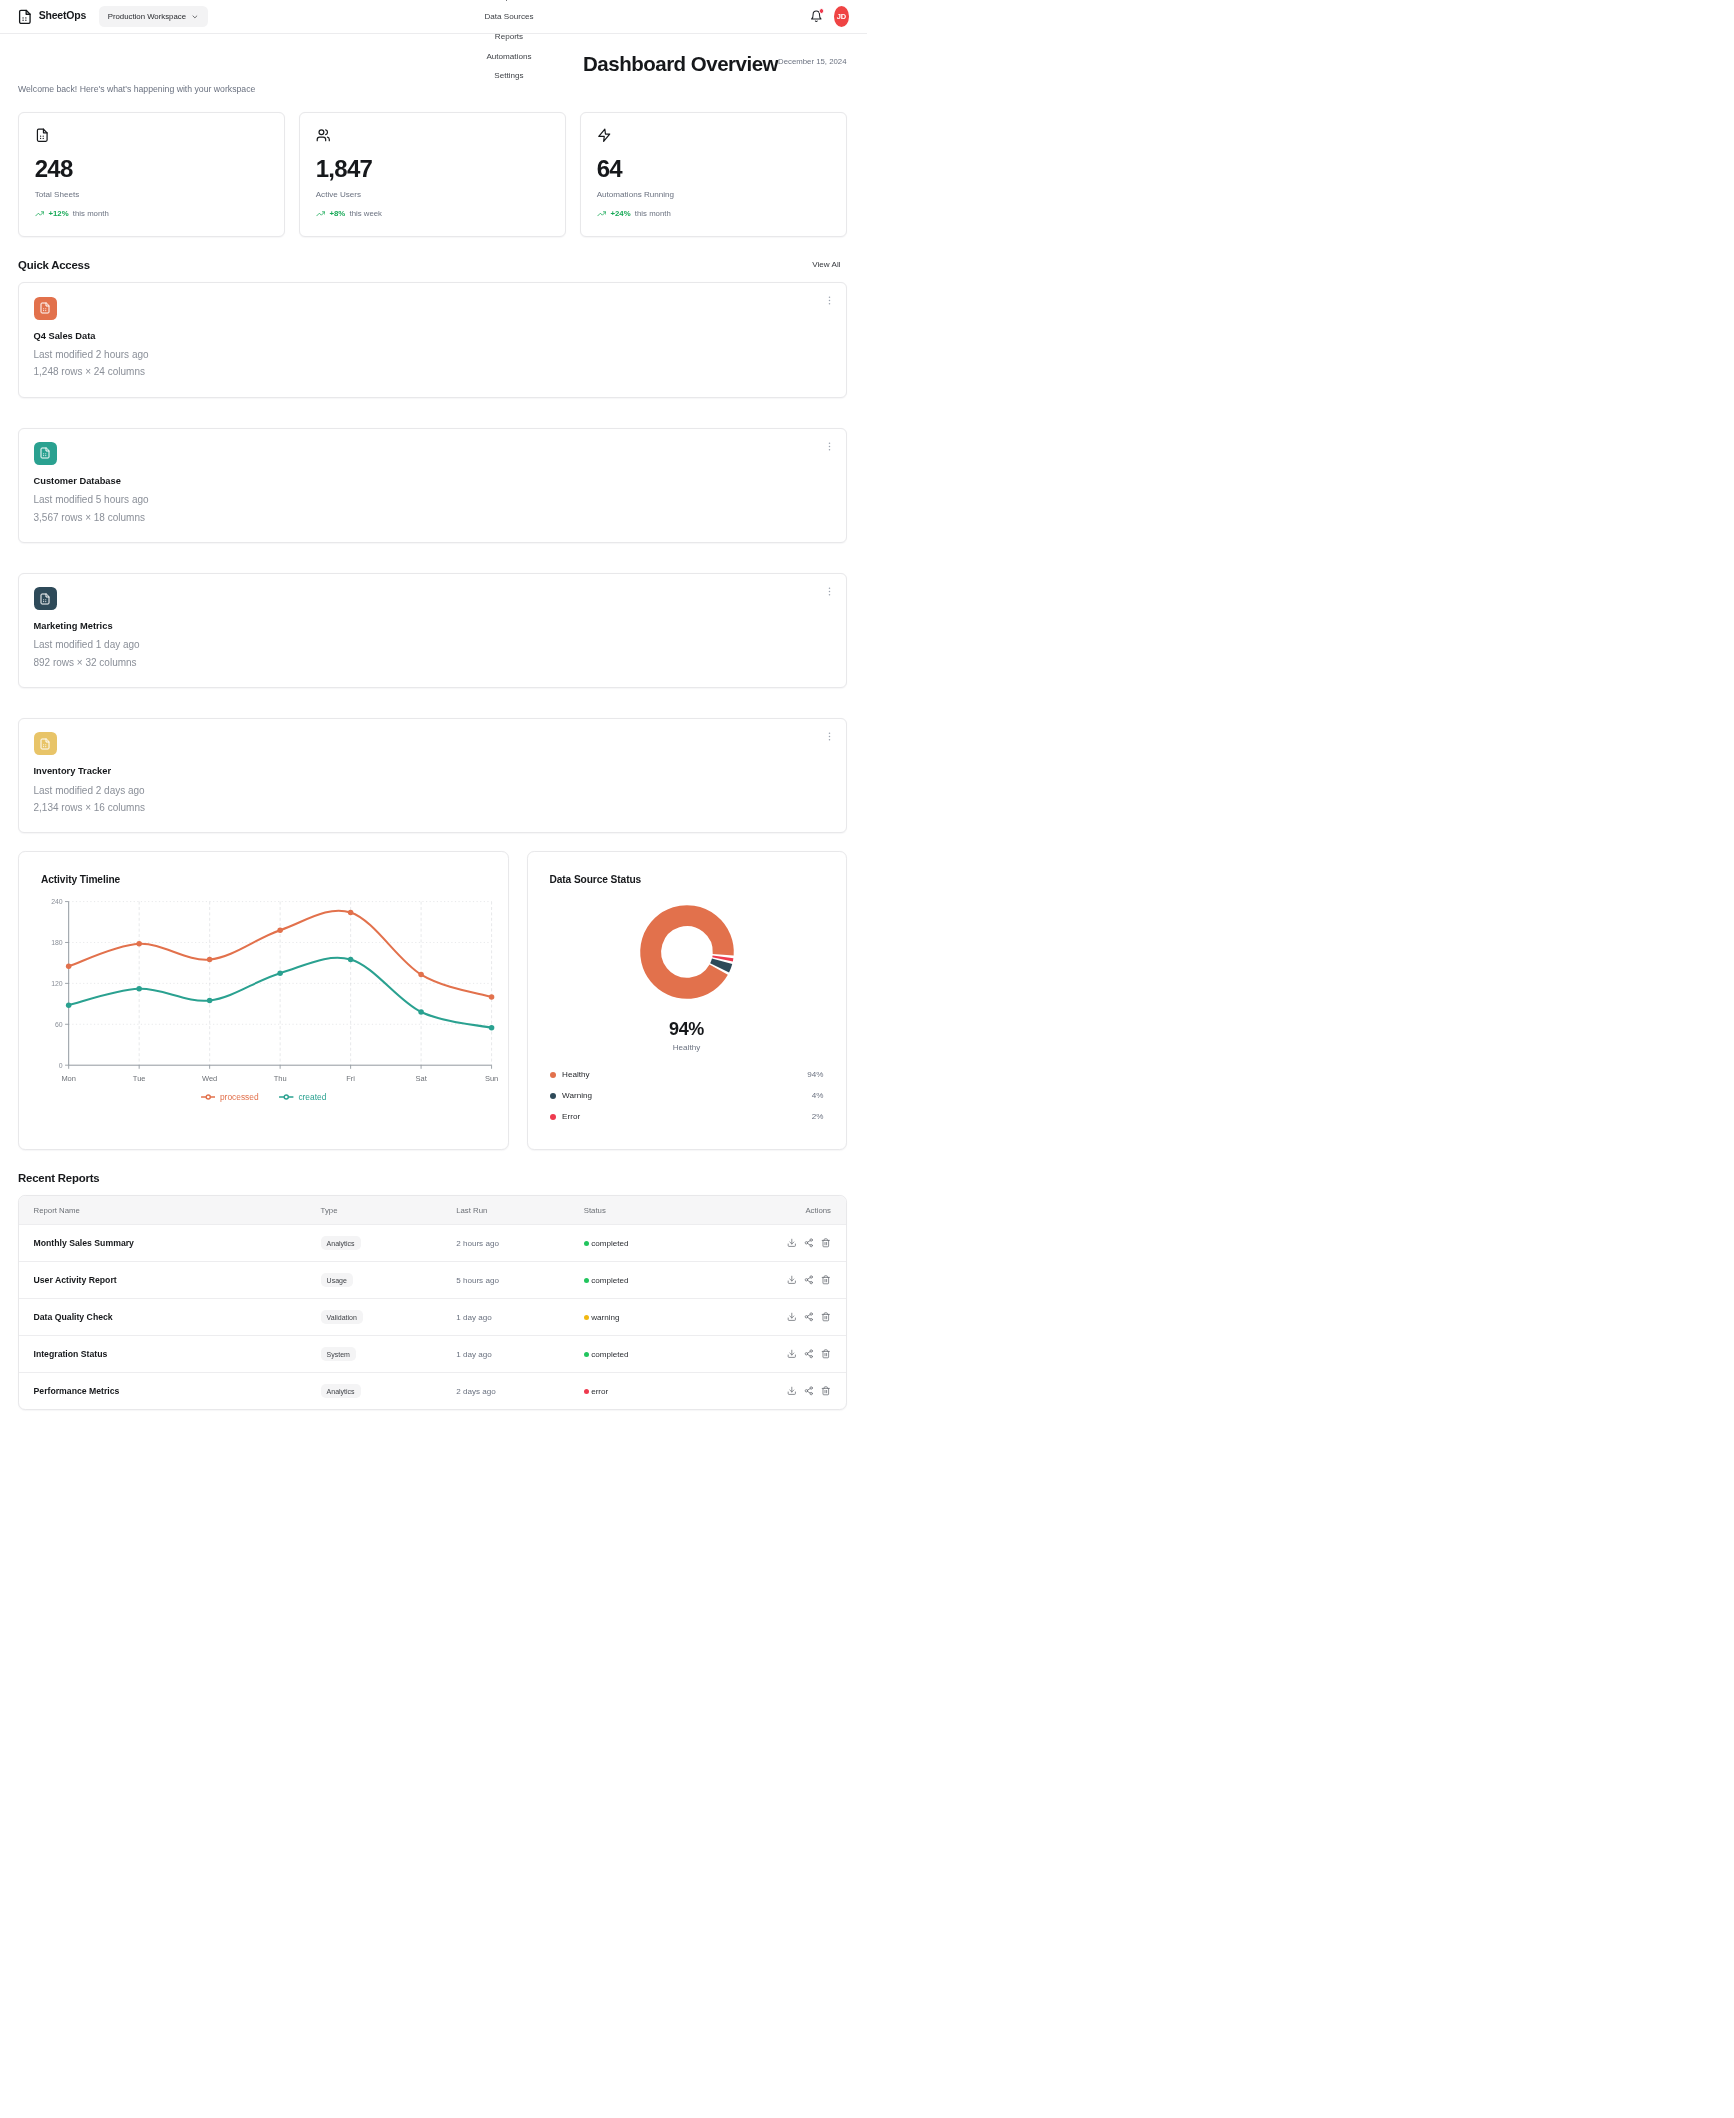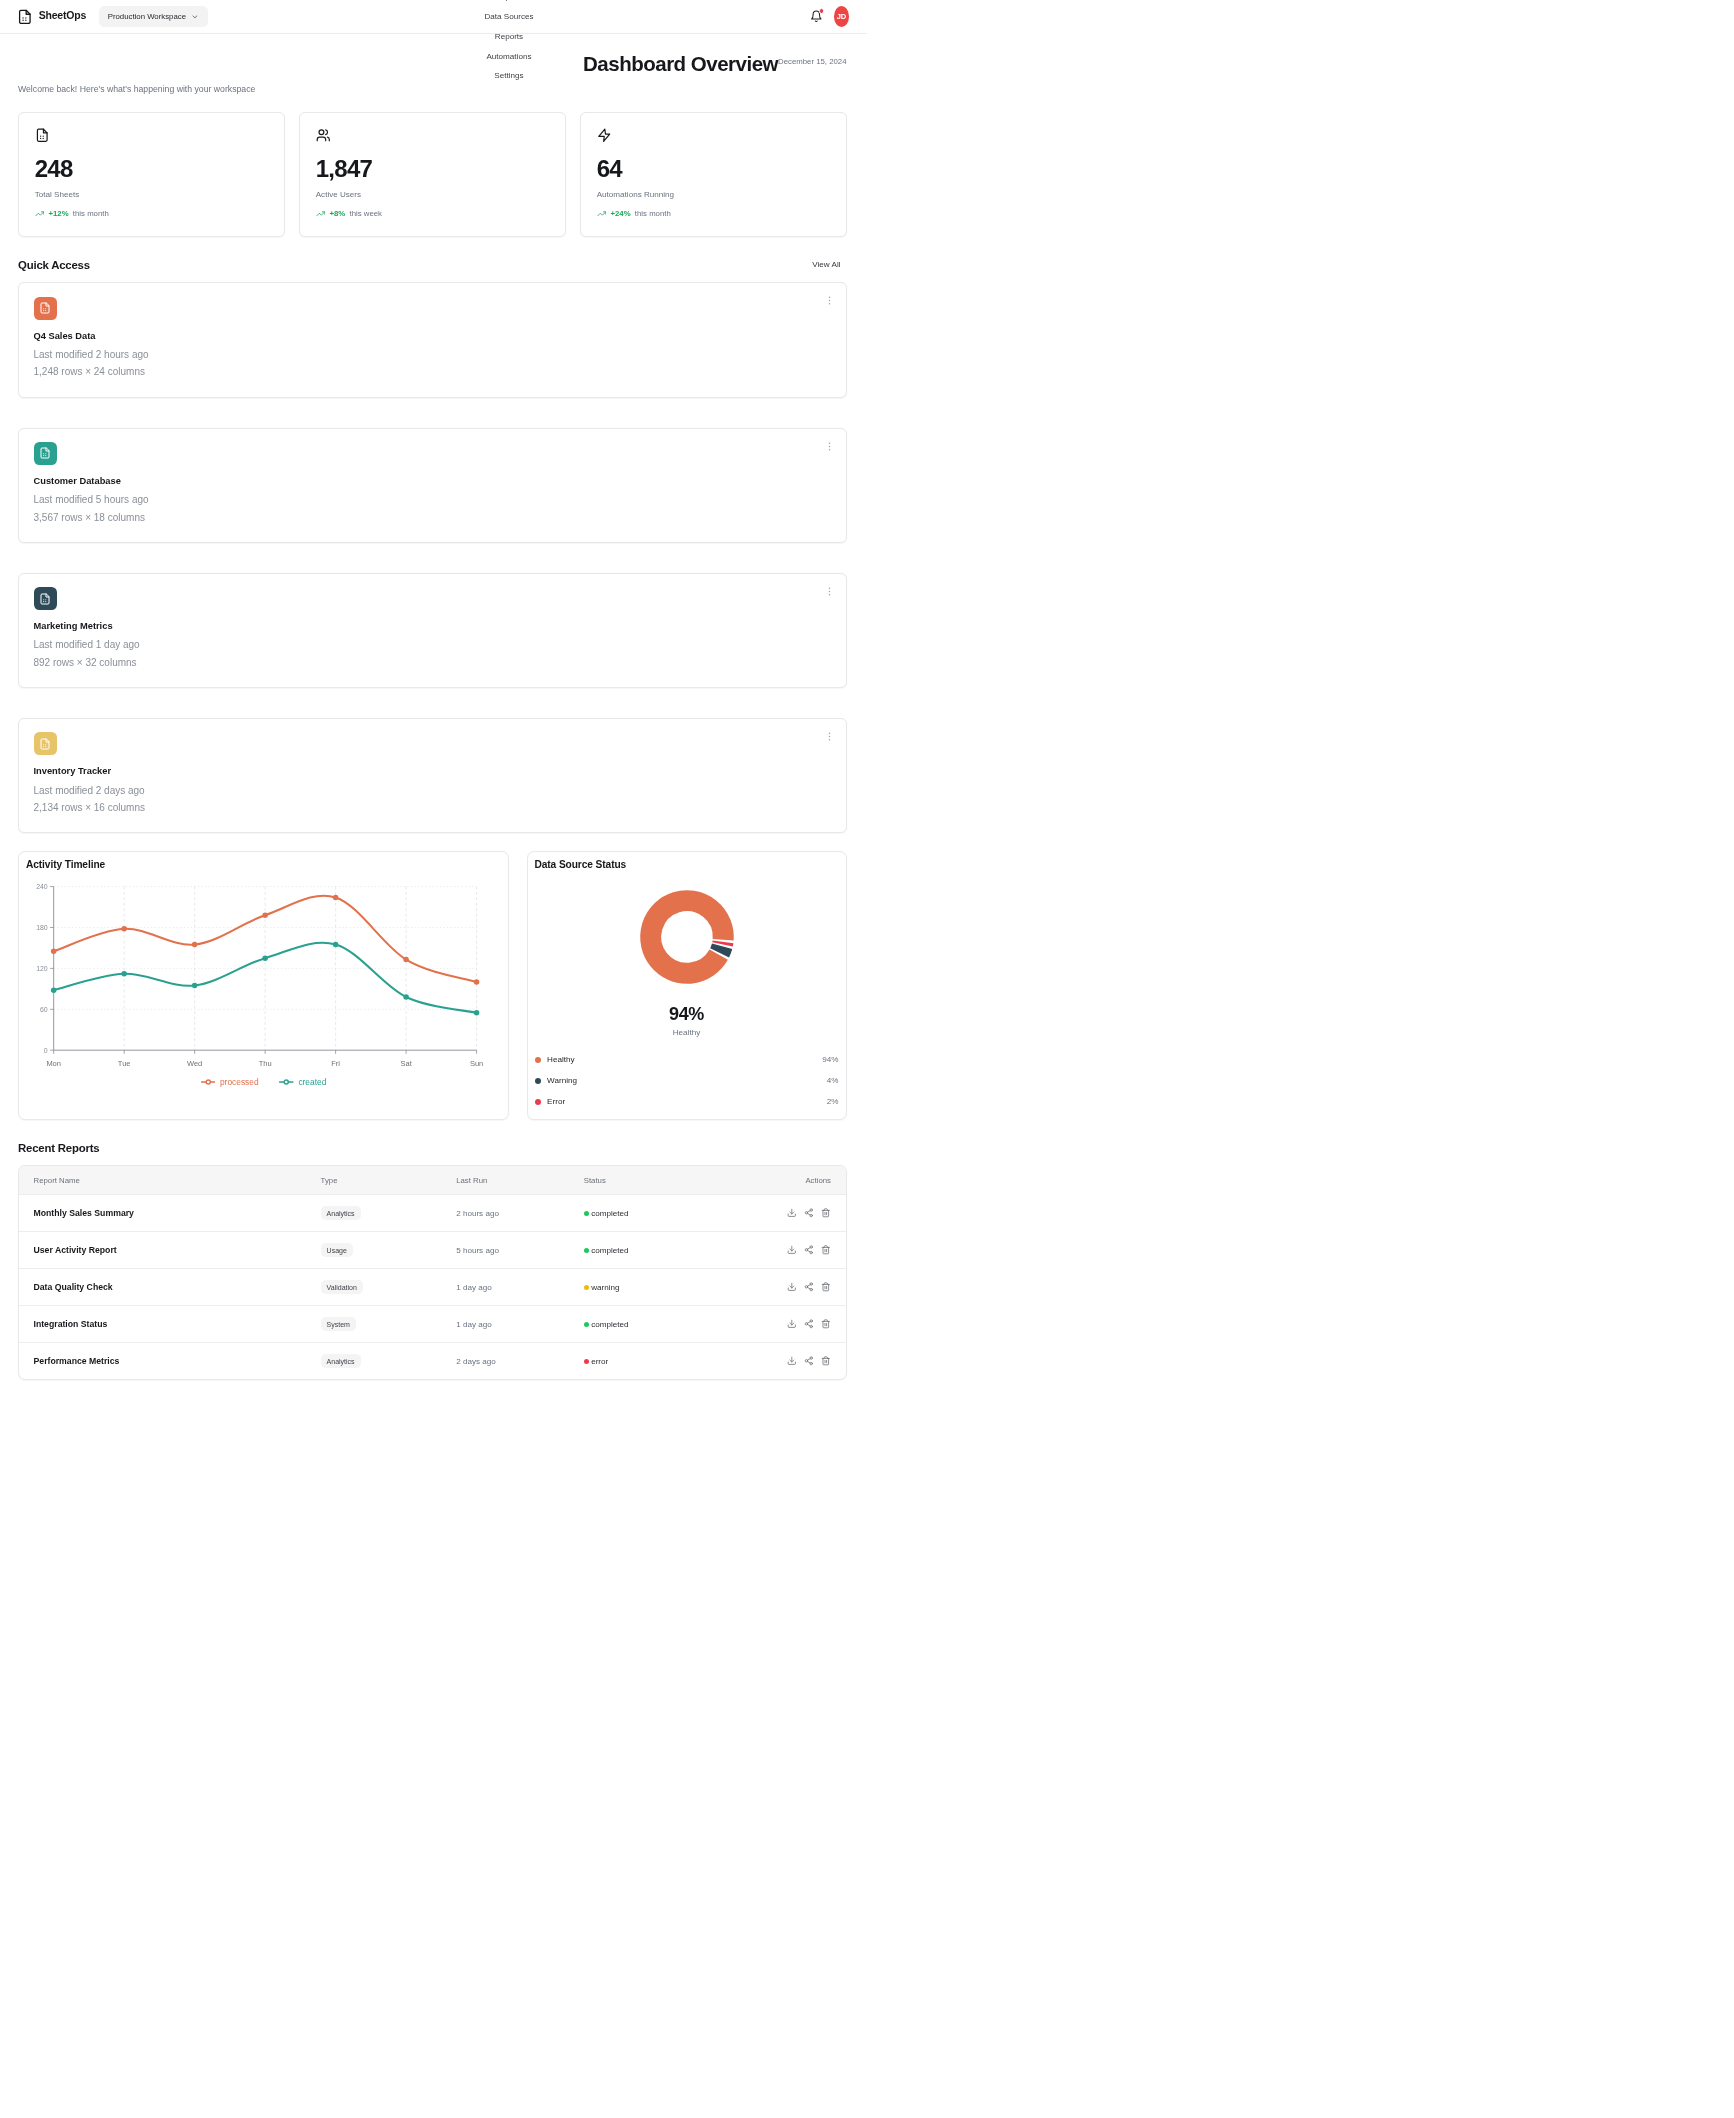--- a/index.html
+++ b/index.html
@@ -53,21 +53,21 @@
   .view-all{font-size:8.1px;font-weight:500;color:#33363b;cursor:pointer;background:none;border:none;}
   .qa-grid{display:grid;grid-template-columns:1fr;gap:30px;margin-top:11px;}
   .qa-card{position:relative;padding:13.2px 14.5px 15.7px;cursor:pointer;}
   .qa-icon{width:23px;height:23px;border-radius:5.4px;display:flex;align-items:center;justify-content:center;color:#fff;}
   .qa-kebab{position:absolute;top:9.6px;right:8.4px;color:#9ca3af;background:none;border:none;cursor:pointer;padding:2.4px;}
   .qa-name{font-size:9.3px;font-weight:700;margin-top:11px;}
   .qa-meta{font-size:10px;color:#8a8f98;margin-top:5.4px;line-height:1.75;}
 
   
   .charts{display:grid;grid-template-columns:491px 1fr;gap:17.5px;margin-top:18px;}
-  .panel{border-radius:7.2px;padding:7px;}
+  .panel{border-radius:7.2px;padding:22px;}
   h3{font-size:10.2px;font-weight:800;letter-spacing:-0.1px;margin:0;}
   .line-legend{display:flex;justify-content:center;gap:20.5px;margin-top:6px;font-size:8.4px;}
   .legend-item{display:flex;align-items:center;gap:4.8px;}
 
   .donut-wrap{display:flex;flex-direction:column;align-items:center;margin-top:9.6px;}
   .donut-value{font-size:18px;font-weight:800;letter-spacing:-0.3px;margin-top:9.6px;}
   .donut-label{font-size:8.1px;color:#6b7280;margin-top:3.6px;}
   .status-legend{margin-top:12px;width:100%;}
   .status-row{display:flex;align-items:center;padding:6px 0;font-size:8.1px;}
   .status-row .sdot{width:6px;height:6px;border-radius:50%;margin-right:6.6px;}

